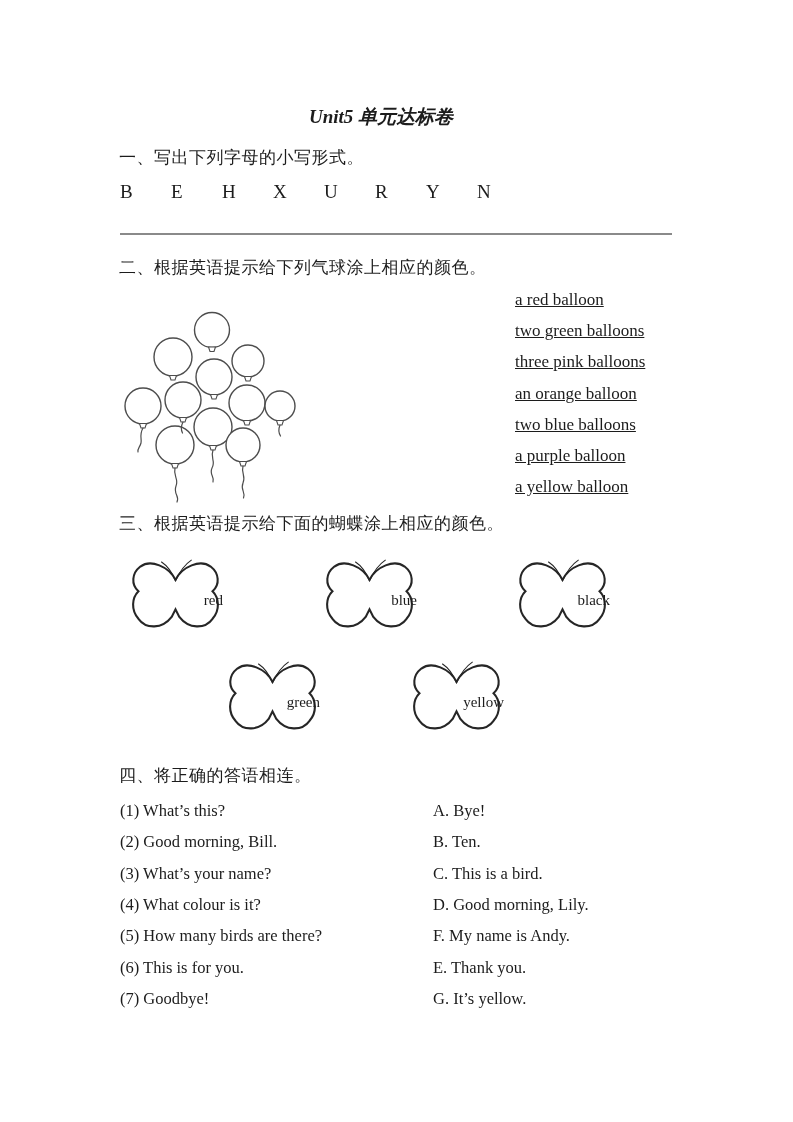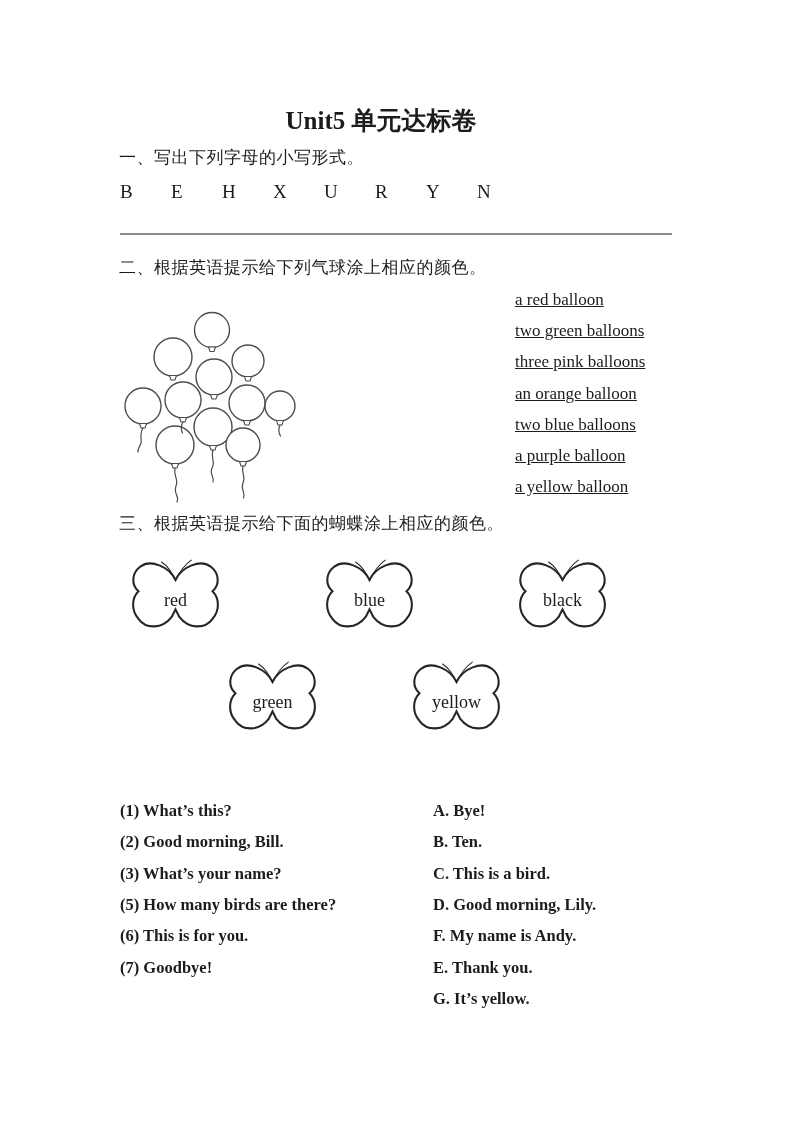--- a/index.html
+++ b/index.html
@@ -6,22 +6,23 @@
   .page{
     position:relative;
     width:793px;height:1122px;
     background:#ffffff;
     font-family:"Liberation Serif","DejaVu Serif",serif;
     color:#1c1c1c;
     overflow:hidden;
   }
   .title{
     position:absolute;left:0;top:104px;width:762px;
-    text-align:center;font-size:25px;font-weight:bold;
+    text-align:center;font-size:19px;font-weight:bold;
     font-family:"Liberation Serif","DejaVu Serif",serif;
+    font-style:italic;
   }
   .heading{
     position:absolute;left:119px;
     font-family:"Liberation Sans","DejaVu Sans",sans-serif;
     font-size:17px;letter-spacing:0.5px;
   }
   .h-s1{top:146px;}
   .h-s2{top:256px;}
   .h-s3{top:512px;}
   .h-s4{top:764px;}
@@ -41,25 +42,25 @@
   }
   .butterfly{position:absolute;width:95px;height:80px;}
   .bf-red{left:128px;top:556px;}
   .bf-blue{left:322px;top:556px;}
   .bf-black{left:515px;top:556px;}
   .bf-green{left:225px;top:658px;}
   .bf-yellow{left:409px;top:658px;}
   .bf-svg{position:absolute;left:0;top:0;width:95px;height:80px;}
   .bf-label{
     position:absolute;left:0;top:36px;width:95px;
-    text-align:center;font-size:18px;line-height:16px;
+    text-align:right;font-size:15px;line-height:16px;
   }
   .match-col{
     position:absolute;top:795px;
-    font-size:16.5px;line-height:31.35px;white-space:nowrap;font-weight:bold;
+    font-size:16.5px;line-height:31.35px;white-space:nowrap;
   }
   .match-q{left:120px;}
   .match-a{left:433px;}
 </style>
 </head>
 <body>
 
 <div class="page">
 
   <div class="title">Unit5 单元达标卷</div>
@@ -161,25 +162,27 @@
       </svg>
     <span class="bf-label">green</span>
   </div>
   <div class="butterfly bf-yellow">
     <svg class="bf-svg" viewBox="0 0 100 84">
         <use href="#bf"></use>
       </svg>
     <span class="bf-label">yellow</span>
   </div>
 
+  <div class="heading h-s4">四、将正确的答语相连。</div>
 
   <div class="match-col match-q">
     <div>(1) What’s this?</div>
     <div>(2) Good morning, Bill.</div>
     <div>(3) What’s your name?</div>
+    <div>(4) What colour is it?</div>
     <div>(5) How many birds are there?</div>
     <div>(6) This is for you.</div>
     <div>(7) Goodbye!</div>
   </div>
 
   <div class="match-col match-a">
     <div>A. Bye!</div>
     <div>B. Ten.</div>
     <div>C. This is a bird.</div>
     <div>D. Good morning, Lily.</div>

